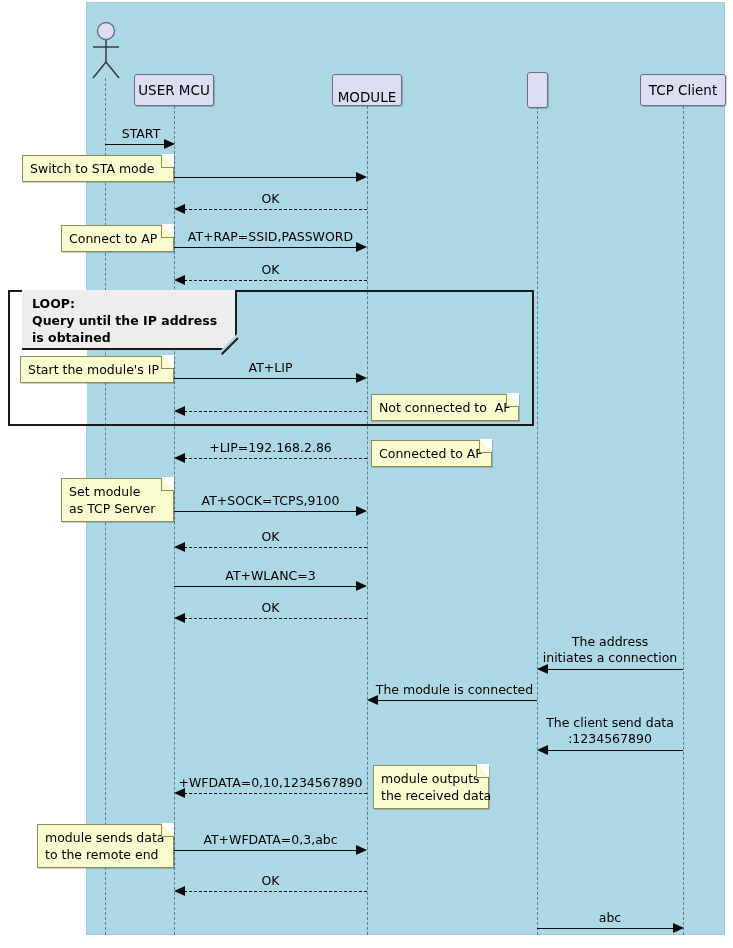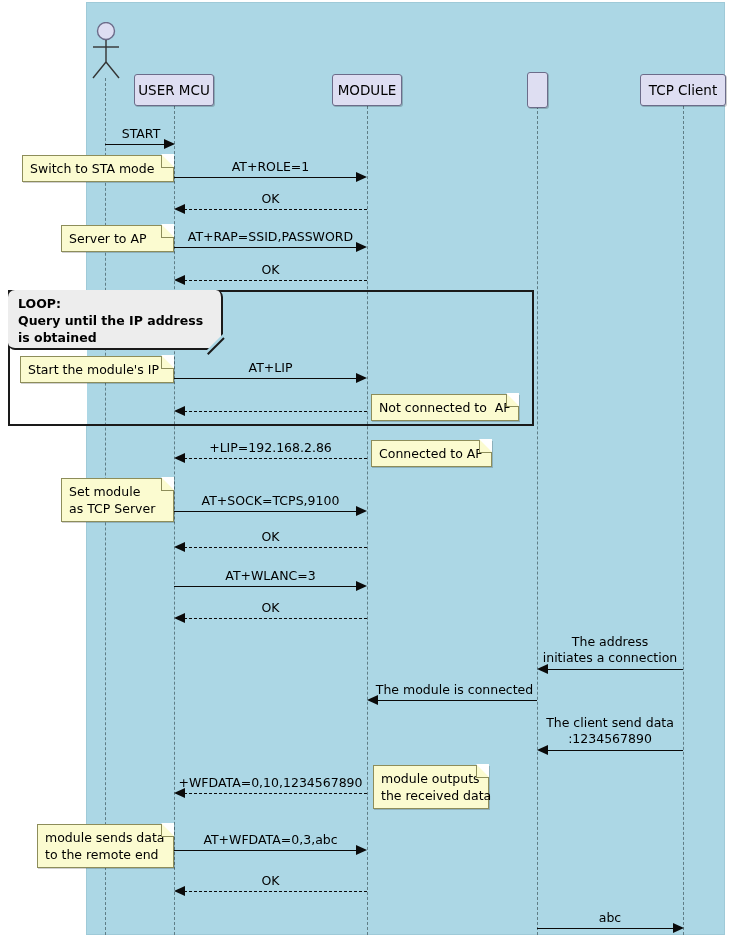--- a/index.html
+++ b/index.html
@@ -185,55 +185,54 @@
       <line x1="5" y1="25" x2="31" y2="25" stroke="#333" stroke-width="1.4"></line>
       <line x1="18" y1="40" x2="5" y2="56" stroke="#333" stroke-width="1.4"></line>
       <line x1="18" y1="40" x2="31" y2="56" stroke="#333" stroke-width="1.4"></line>
     </svg>
   </div>
 
   <div class="participant" style="left:134px; top:74px; width:80px; height:32px;">
     <span>USER MCU</span>
   </div>
 
-  <div class="participant" style="left:332px; top:74px; width:70px; height:32px;">
+  <div class="participant" style="left:332px; top:74px; width:70px; height:32px;align-items:flex-end;">
     <span>MODULE</span>
   </div>
 
   <div class="participant" style="left:527px; top:72px; width:21px; height:36px;">
     <span></span>
   </div>
 
   <div class="participant" style="left:640px; top:74px; width:86px; height:32px;">
     <span>TCP Client</span>
   </div>
 
   <div class="msg" style="left:105px; top:144px; width:64px;"></div>
   <div class="arrowhead right" style="left:164px; top:139px;"></div>
   <div class="msg-label" style="left:112px; top:126px; width:58px;">START</div>
 
   <div class="msg" style="left:174px; top:177px; width:187px;"></div>
   <div class="arrowhead right" style="left:356px; top:172px;"></div>
-  <div class="msg-label" style="left:174px; top:159px; width:193px;">AT+ROLE=1</div>
 
   <div class="msg dashed" style="left:179px; top:209px; width:188px;"></div>
   <div class="arrowhead left" style="left:174px; top:204px;"></div>
   <div class="msg-label" style="left:174px; top:191px; width:193px;">OK</div>
 
   <div class="msg" style="left:174px; top:247px; width:187px;"></div>
   <div class="arrowhead right" style="left:356px; top:242px;"></div>
   <div class="msg-label" style="left:174px; top:229px; width:193px;">AT+RAP=SSID,PASSWORD</div>
 
   <div class="msg dashed" style="left:179px; top:280px; width:188px;"></div>
   <div class="arrowhead left" style="left:174px; top:275px;"></div>
   <div class="msg-label" style="left:174px; top:262px; width:193px;">OK</div>
 
   <div class="fragment-white" style="left:9px; top:291px; width:78px; height:134px;"></div>
   <div class="fragment" style="left:8px; top:290px; width:526px; height:136px;"></div>
-  <div class="fragment-label" style="left:8px; top:290px; width:215px; height:60px;border-radius:7px;"><span>LOOP:</span>
+  <div class="fragment-label" style="left:22px; top:290px; width:215px; height:60px;"><span>LOOP:</span>
 <span>Query until the IP address</span>
 <span>is obtained</span><span class="notch"></span><span class="notch-line"></span></div>
 
   <div class="msg" style="left:174px; top:378px; width:187px;"></div>
   <div class="arrowhead right" style="left:356px; top:373px;"></div>
   <div class="msg-label" style="left:174px; top:360px; width:193px;">AT+LIP</div>
 
   <div class="msg dashed" style="left:179px; top:411px; width:188px;"></div>
   <div class="arrowhead left" style="left:174px; top:406px;"></div>
 
@@ -282,21 +281,21 @@
   <div class="msg dashed" style="left:179px; top:891px; width:188px;"></div>
   <div class="arrowhead left" style="left:174px; top:886px;"></div>
   <div class="msg-label" style="left:174px; top:873px; width:193px;">OK</div>
 
   <div class="msg" style="left:537px; top:928px; width:141px;"></div>
   <div class="arrowhead right" style="left:673px; top:923px;"></div>
   <div class="msg-label" style="left:537px; top:910px; width:146px;">abc</div>
 
   <div class="note" style="left:22px; top:155px; width:152px; height:27px;"><span>Switch to STA mode</span><span class="fold"></span></div>
 
-  <div class="note" style="left:61px; top:225px; width:113px; height:27px;"><span>Server to AP</span><span class="fold"></span></div>
+  <div class="note" style="left:61px; top:225px; width:113px; height:27px;"><span>Connect to AP</span><span class="fold"></span></div>
 
   <div class="note" style="left:20px; top:356px; width:154px; height:27px;"><span>Start the module's IP</span><span class="fold"></span></div>
 
   <div class="note" style="left:371px; top:394px; width:148px; height:27px;"><span>Not connected to  AP</span><span class="fold"></span></div>
 
   <div class="note" style="left:371px; top:440px; width:121px; height:27px;"><span>Connected to AP</span><span class="fold"></span></div>
 
   <div class="note" style="left:61px; top:478px; width:113px; height:44px;"><span>Set module
 as TCP Server</span><span class="fold"></span></div>
 

